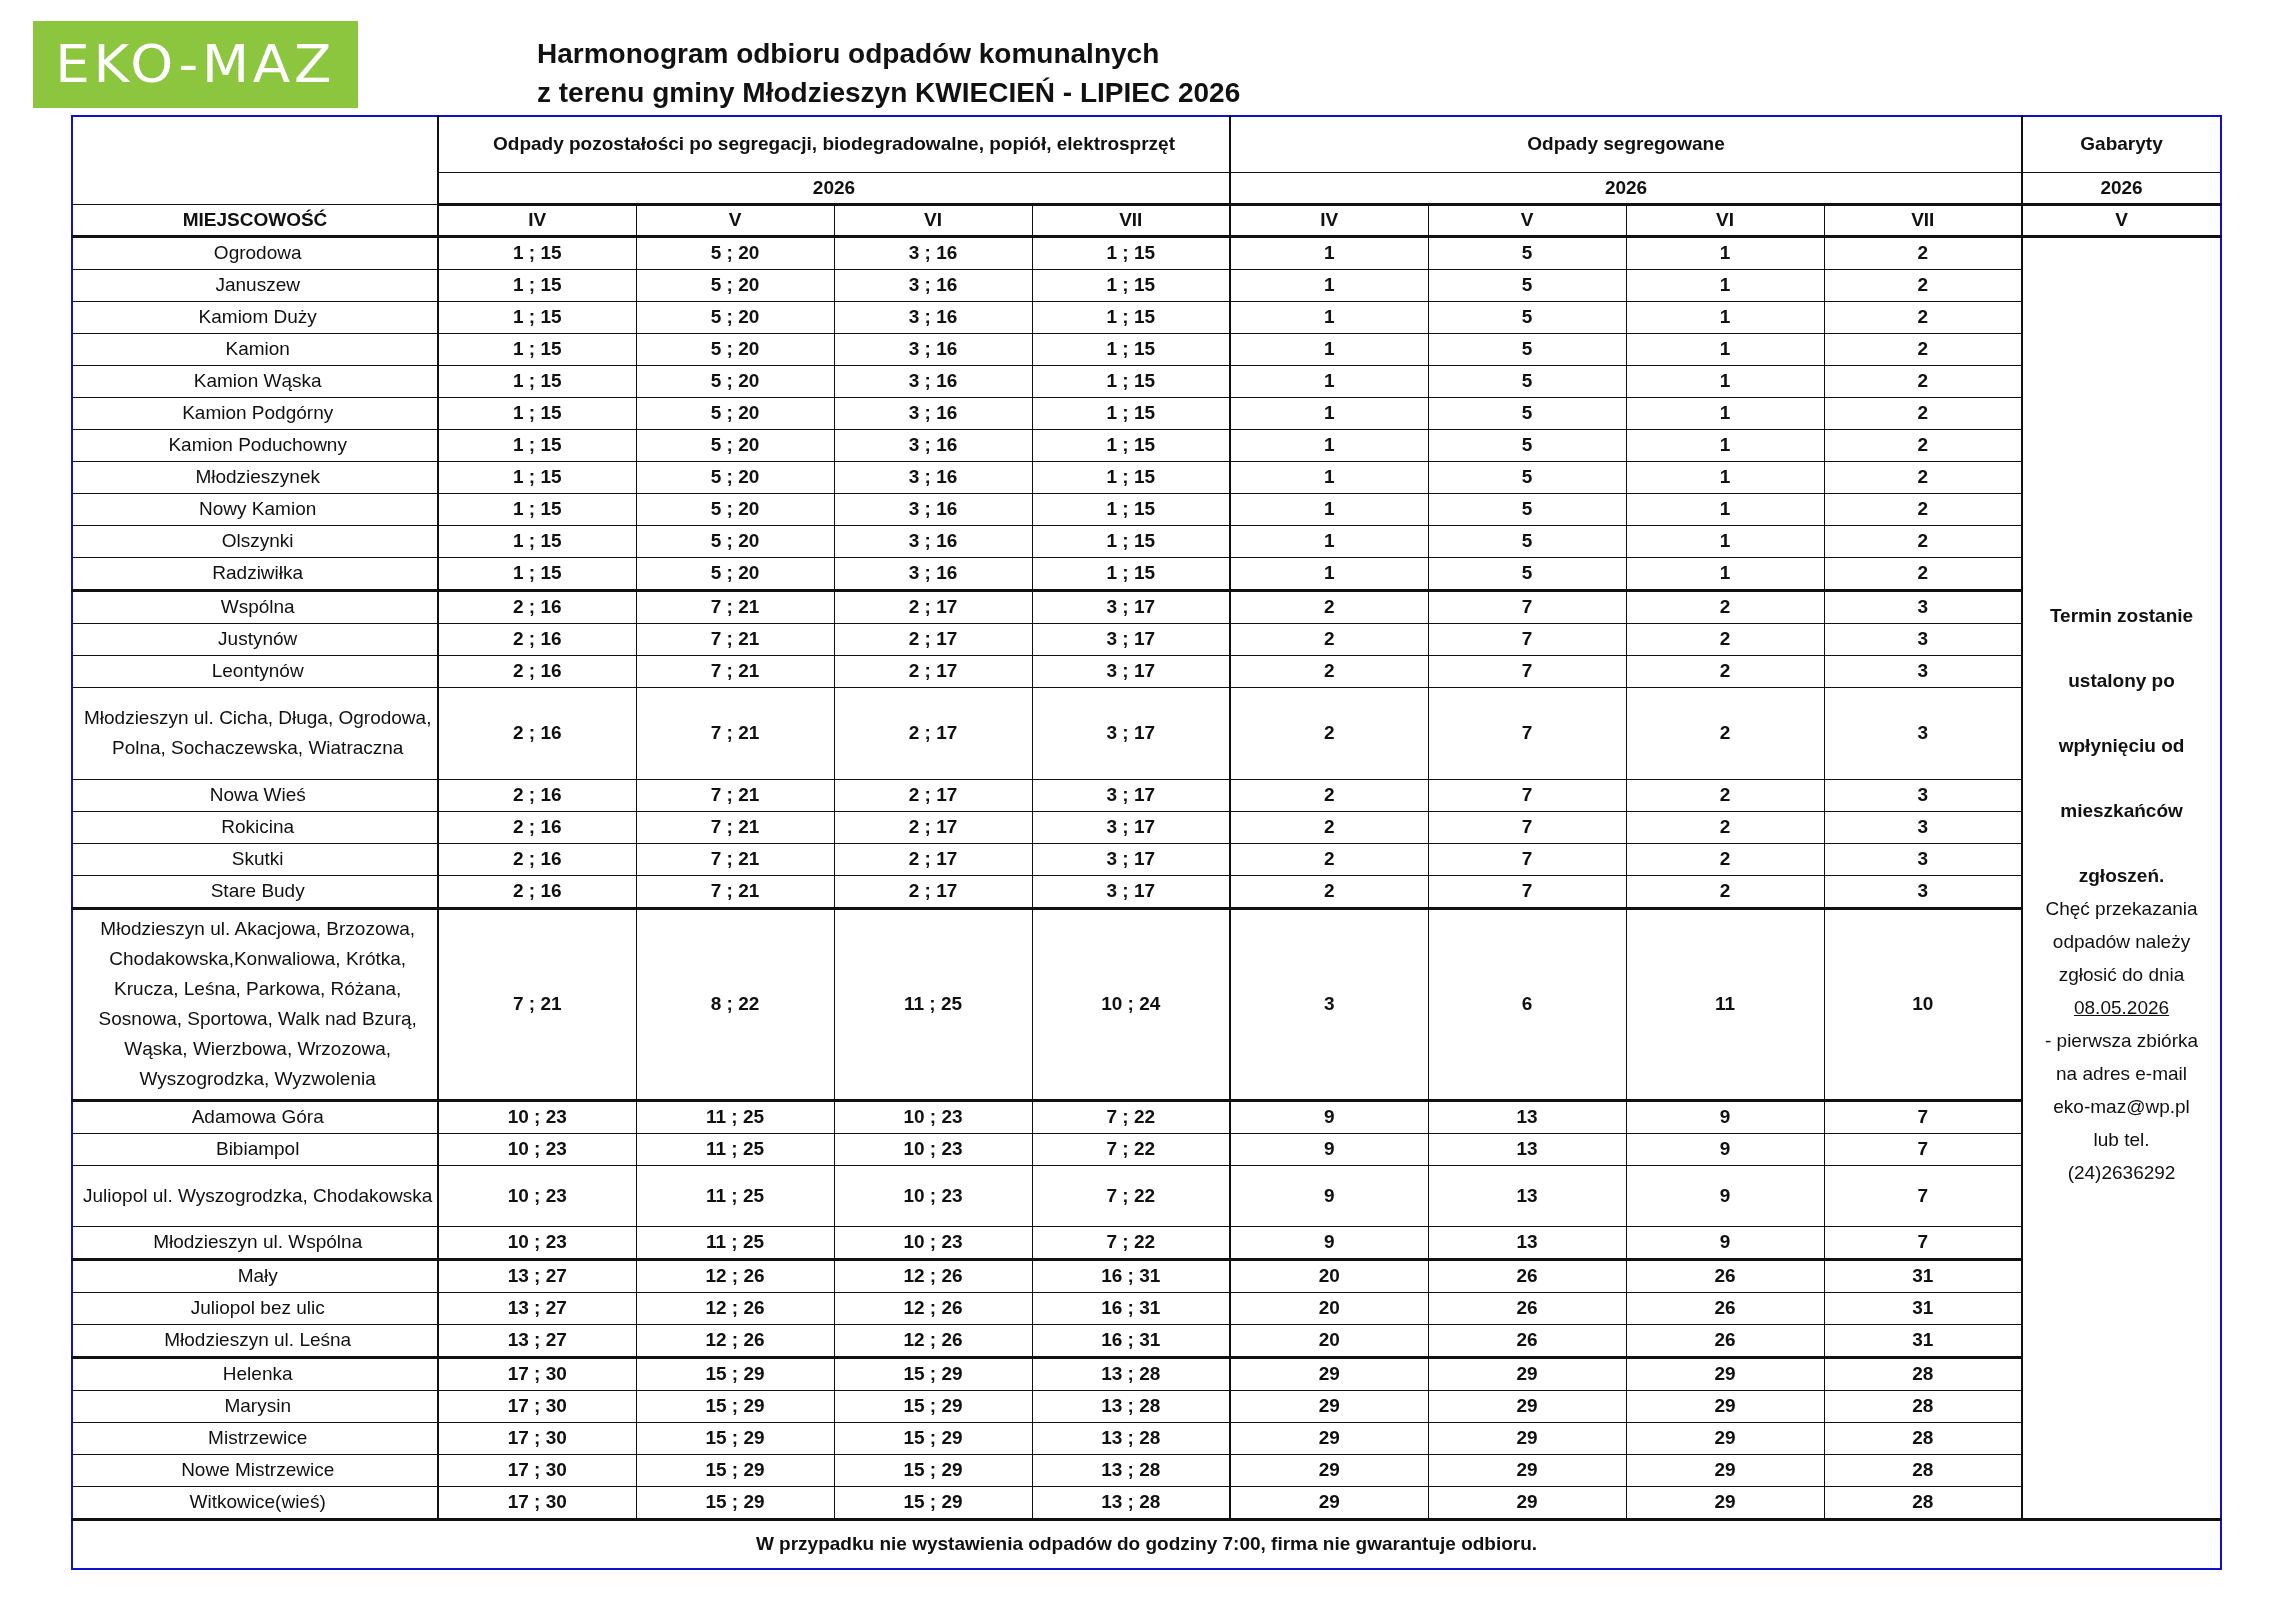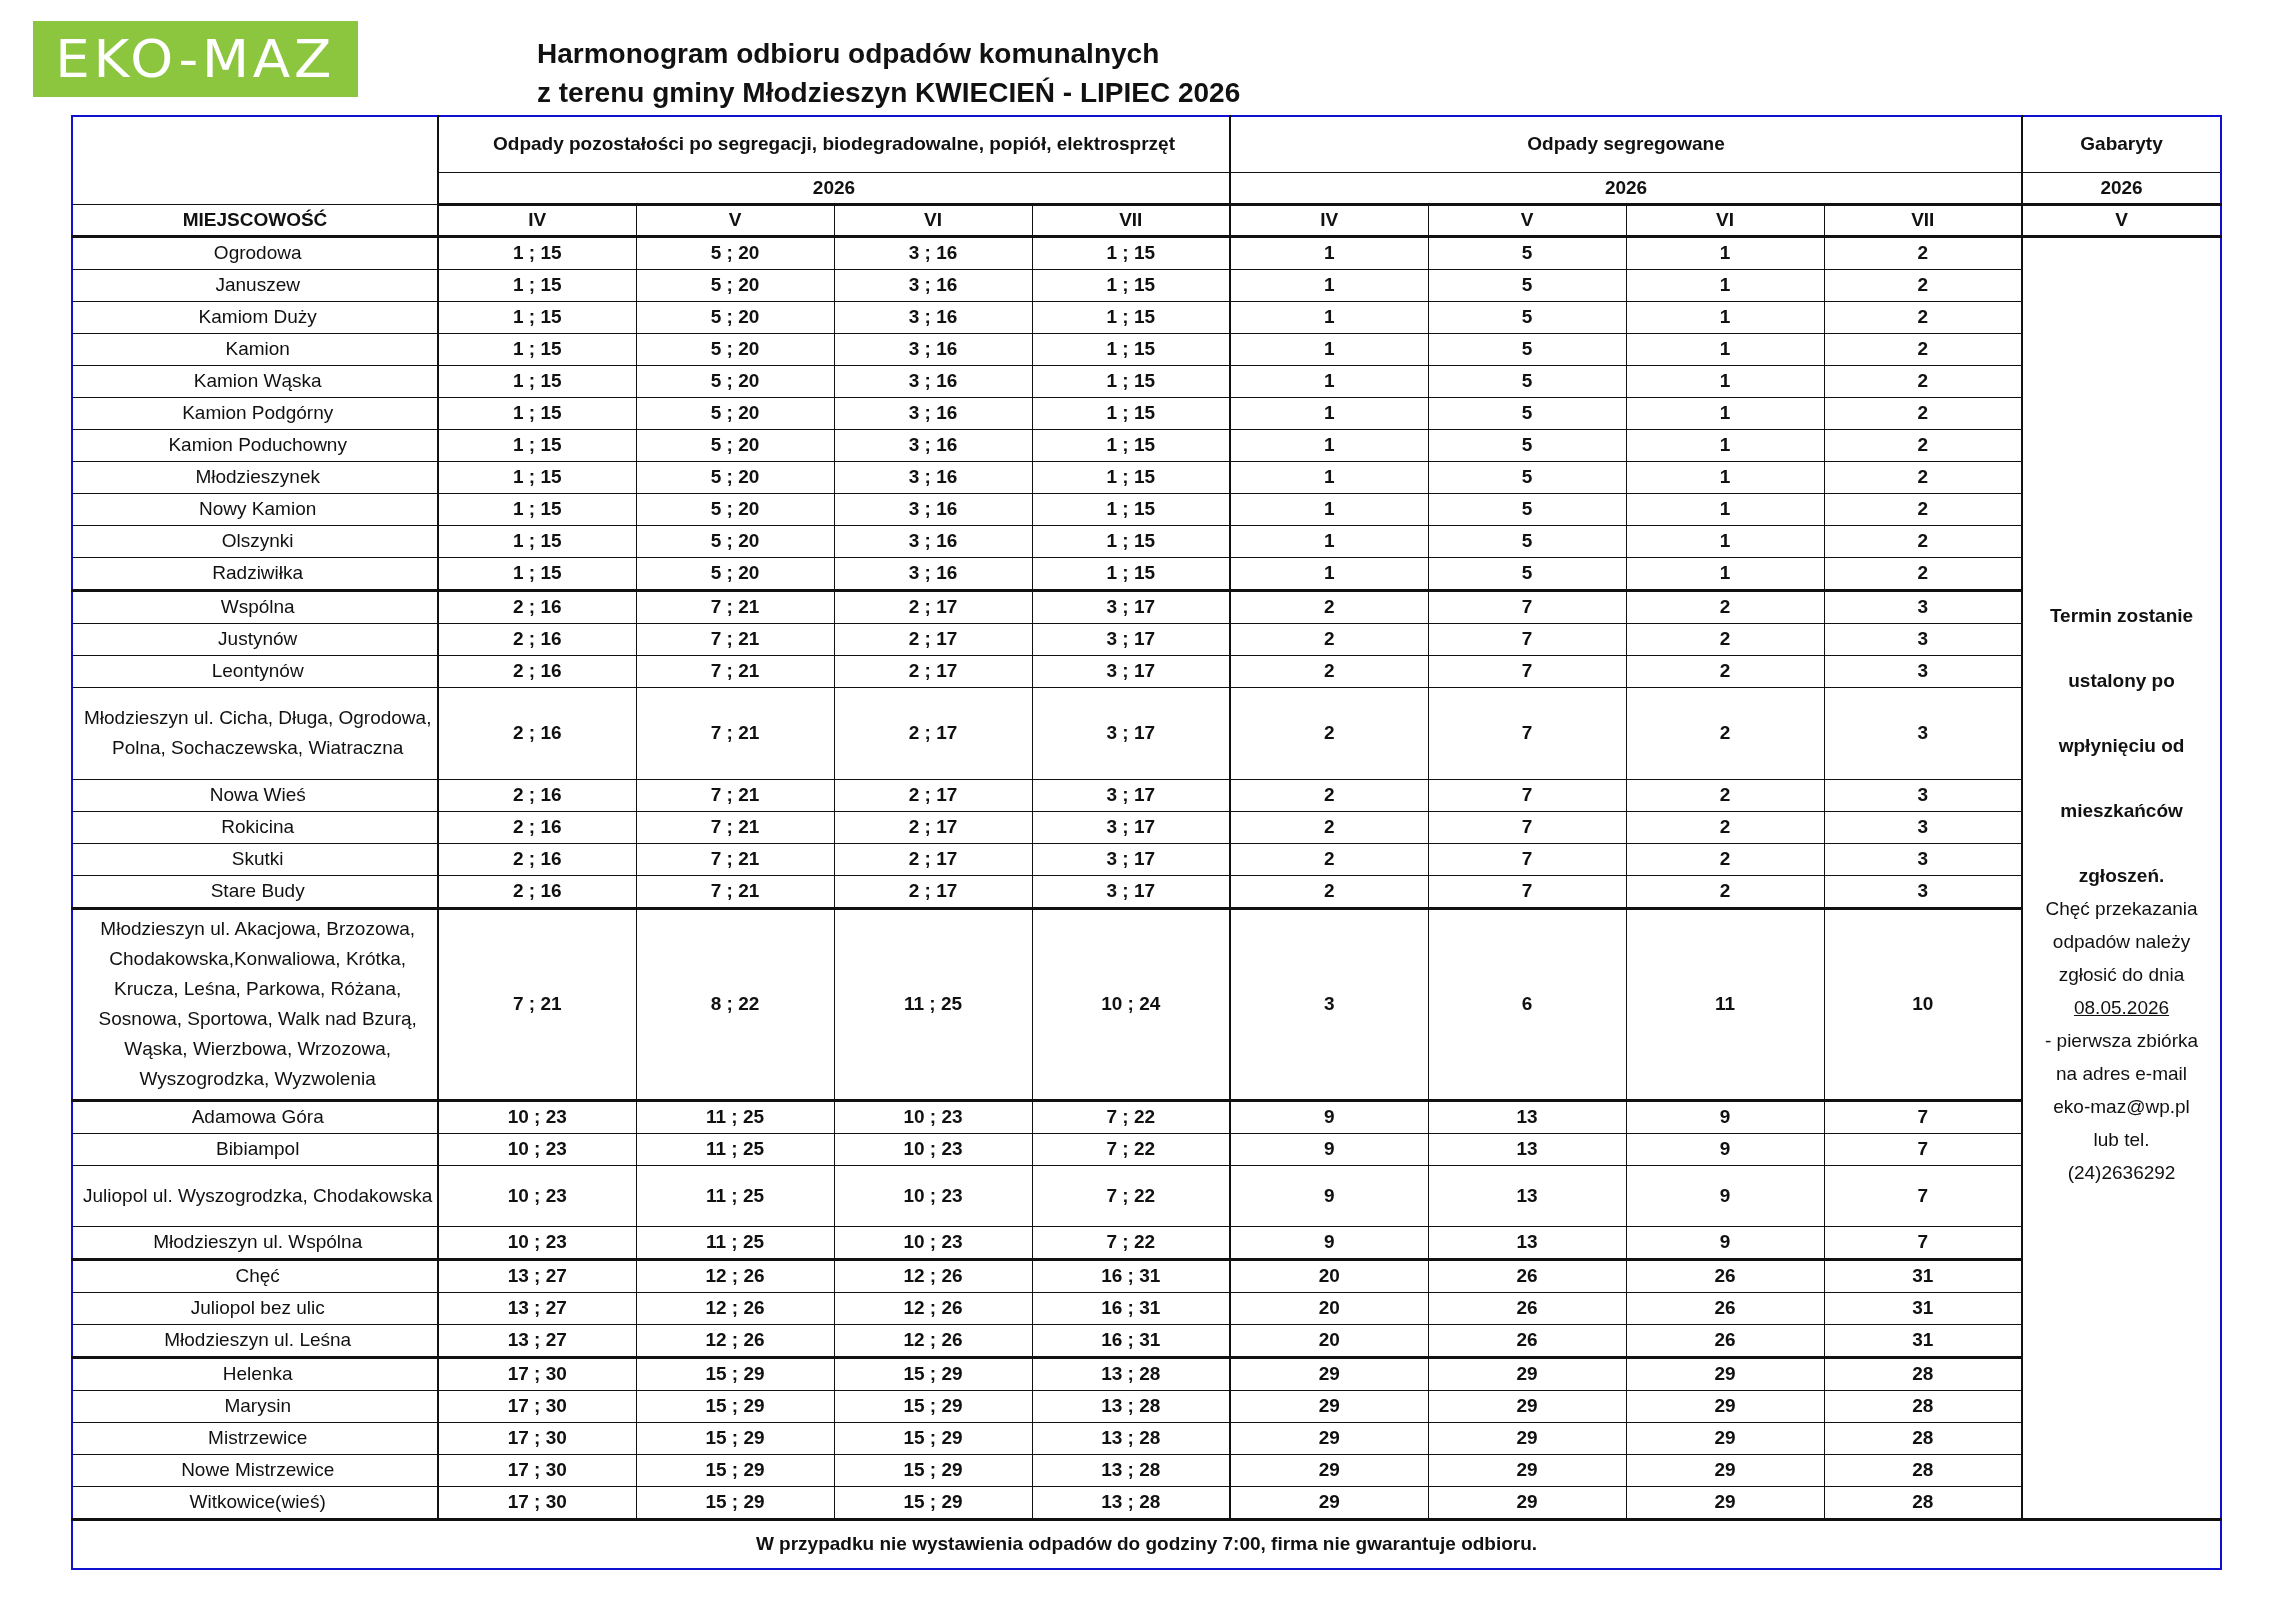--- a/index.html
+++ b/index.html
@@ -1,17 +1,17 @@
 <!DOCTYPE html>
 <html style="font-size:14.3px"><head>
 <meta charset="utf-8">
 <style>
   html, body { margin:0; padding:0; background:#ffffff; }
   body { width:2293px; height:1622px; position:relative; overflow:hidden; font-family:"Liberation Sans", "DejaVu Sans", sans-serif; color:#111; }
-  .logo { position:absolute; left:33px; top:20.6px; width:325px; height:76px; background:#8cc63f; display:flex; align-items:center; justify-content:center; }
+  .logo { position:absolute; left:33px; top:20.6px; width:325px; height:87px; background:#8cc63f; display:flex; align-items:center; justify-content:center; }
   .logo span { color:#ffffff; font-family:"DejaVu Sans", sans-serif; font-size:52px; letter-spacing:3.6px; font-weight:normal; transform:scaleX(1.05); }
   .title { position:absolute; left:537px; width:1218px; text-align:left; font-weight:bold; font-size:28px; line-height:39px; }
   .title.l1 { top:34px; }
   .title.l2 { top:73px; }
   table.sched { position:absolute; left:71px; top:115px; width:2149px; border-collapse:collapse; table-layout:fixed; border:2.7px solid #1010d0;padding-left:32px; }
   table.sched td, table.sched th { border:1.3px solid #111; padding:0; text-align:center; vertical-align:middle; font-size:19px; overflow:hidden; }
   table.sched th { font-weight:bold; font-size:19px; }
   .h-group { height:56px; }
   .h-year { height:32px; }
   .h-month { height:32px; }
@@ -353,21 +353,21 @@
     <td class="val thick-left">10 ; 23</td>
     <td class="val">11 ; 25</td>
     <td class="val">10 ; 23</td>
     <td class="val">7 ; 22</td>
     <td class="val thick-left">9</td>
     <td class="val">13</td>
     <td class="val">9</td>
     <td class="val">7</td>
   </tr>
       <tr class="r1">
-    <td class="place">Chęć</td>
+    <td class="place">Mały</td>
     <td class="val thick-left">13 ; 27</td>
     <td class="val">12 ; 26</td>
     <td class="val">12 ; 26</td>
     <td class="val">16 ; 31</td>
     <td class="val thick-left">20</td>
     <td class="val">26</td>
     <td class="val">26</td>
     <td class="val">31</td>
   </tr>
       <tr class="r1">

